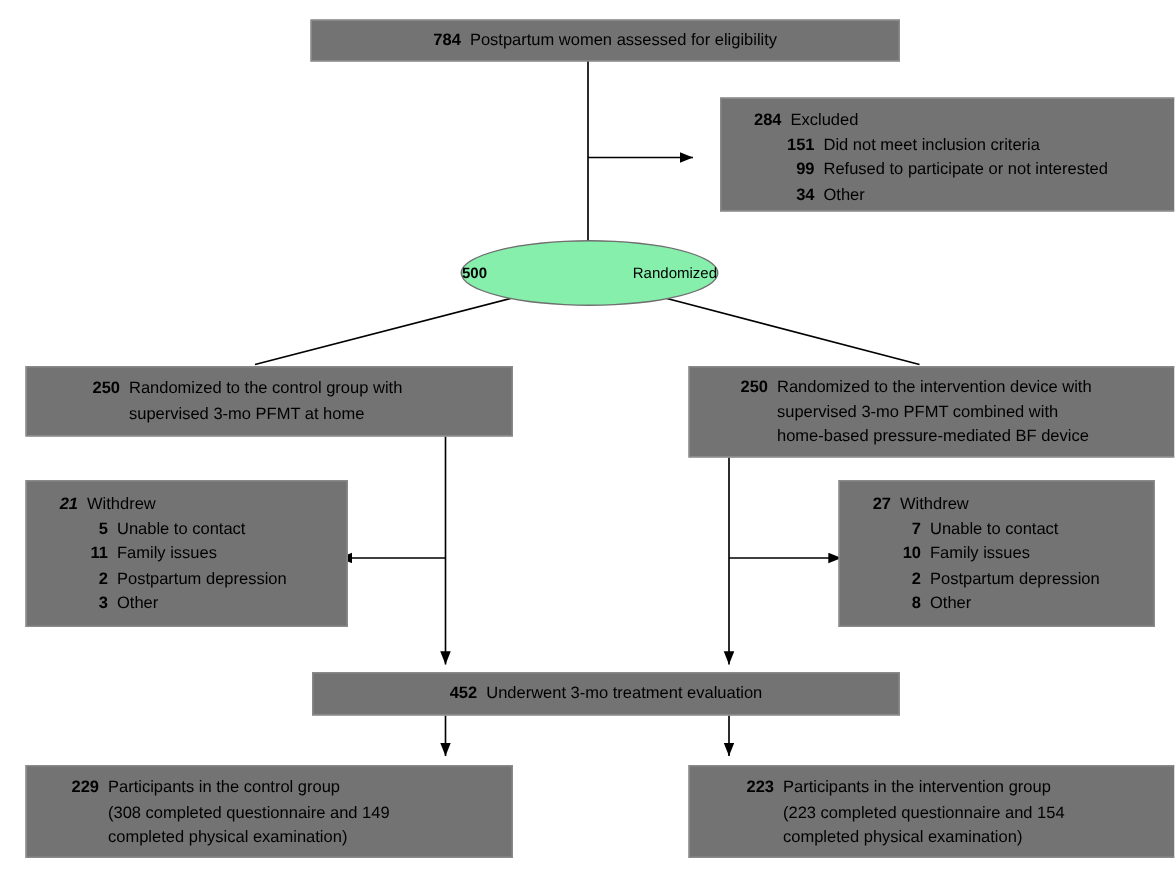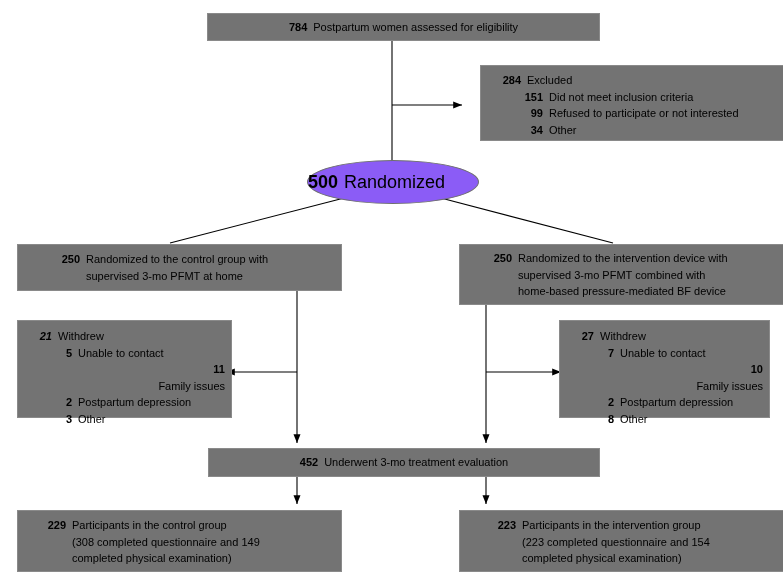--- a/index.html
+++ b/index.html
@@ -29,32 +29,32 @@
     background: #737373;
     border: 1px solid #8a8a8a;
     font-size: 11px;
     color: #000000;
     line-height: 16.5px;
     margin-left: 12px;
   }
   .ellipse {
     position: absolute;
     box-sizing: border-box;
-    background: #8b5cf6;
+    background: #86efac;
     border: 1px solid #6f6f6f;
     border-radius: 50%;
-    font-size: 18px;
+    font-size: 10px;
     color: #000000;
     display: flex;
     align-items: center;
-    justify-content: flex-start;
+    justify-content: space-between;
   }
   .row {
     display: flex;
-    align-items: flex-end;
+    align-items: center;
     white-space: nowrap;
   }
   .num {
     font-weight: bold;
     text-align: right;
     flex: 0 0 auto;
   }
   .txt {
     padding-left: 6px;
     flex: 0 0 auto;
@@ -150,21 +150,21 @@
 
   <div class="box" style="left:5px; top:320px; width:215px; height:98px; padding:7px 6px 6px 10px;">
     <div class="row">
       <span class="num" style="width:24px;font-style:italic;">21</span>
       <span class="txt">Withdrew</span>
     </div>
     <div class="row" style="margin-left:20px;">
       <span class="num" style="width:24px;">5</span>
       <span class="txt">Unable to contact</span>
     </div>
-    <div class="row" style="margin-left:20px;flex-direction:column;">
+    <div class="row" style="margin-left:20px;">
       <span class="num" style="width:24px;">11</span>
       <span class="txt">Family issues</span>
     </div>
     <div class="row" style="margin-left:20px;">
       <span class="num" style="width:24px;">2</span>
       <span class="txt">Postpartum depression</span>
     </div>
     <div class="row" style="margin-left:20px;">
       <span class="num" style="width:24px;">3</span>
       <span class="txt">Other</span>
@@ -173,21 +173,21 @@
 
   <div class="box" style="left:547px; top:320px; width:211px; height:98px; padding:7px 6px 6px 10px;">
     <div class="row">
       <span class="num" style="width:24px;">27</span>
       <span class="txt">Withdrew</span>
     </div>
     <div class="row" style="margin-left:20px;">
       <span class="num" style="width:24px;">7</span>
       <span class="txt">Unable to contact</span>
     </div>
-    <div class="row" style="margin-left:20px;flex-direction:column;">
+    <div class="row" style="margin-left:20px;">
       <span class="num" style="width:24px;">10</span>
       <span class="txt">Family issues</span>
     </div>
     <div class="row" style="margin-left:20px;">
       <span class="num" style="width:24px;">2</span>
       <span class="txt">Postpartum depression</span>
     </div>
     <div class="row" style="margin-left:20px;">
       <span class="num" style="width:24px;">8</span>
       <span class="txt">Other</span>

